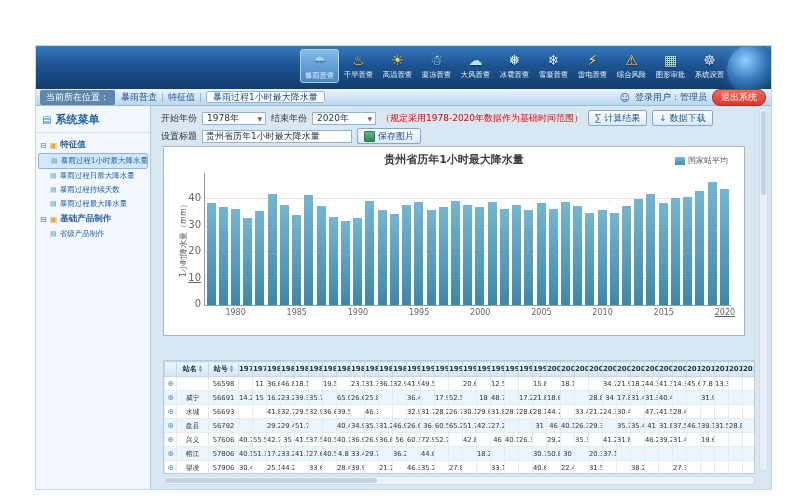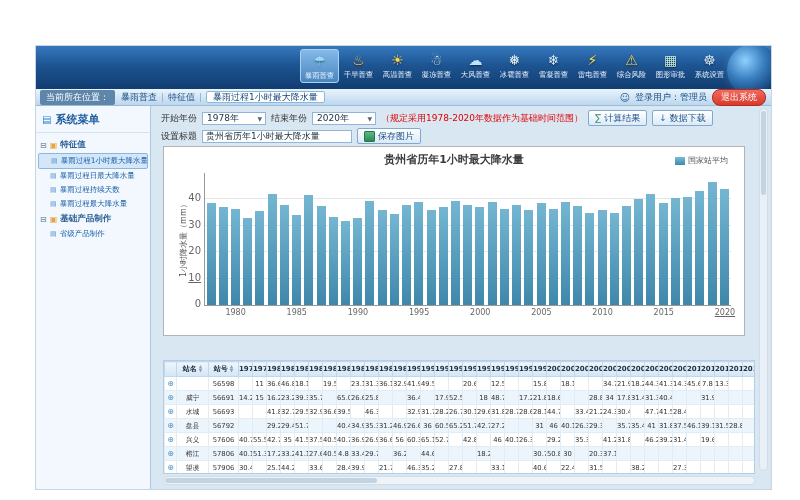--- a/index.html
+++ b/index.html
@@ -559,21 +559,21 @@
               <td>35</td>
               <td>41.5</td>
               <td>37.5</td>
               <td>40.5</td>
               <td>40.7</td>
               <td>36.9</td>
               <td>26.9</td>
               <td>36.6</td>
               <td>56</td>
               <td>60.3</td>
-              <td>65.1</td>
+              <td>72.9</td>
               <td>52.7</td>
               <td></td>
               <td>42.8</td>
               <td></td>
               <td>46</td>
               <td>40.1</td>
               <td>26.3</td>
               <td></td>
               <td>29.2</td>
               <td></td>

